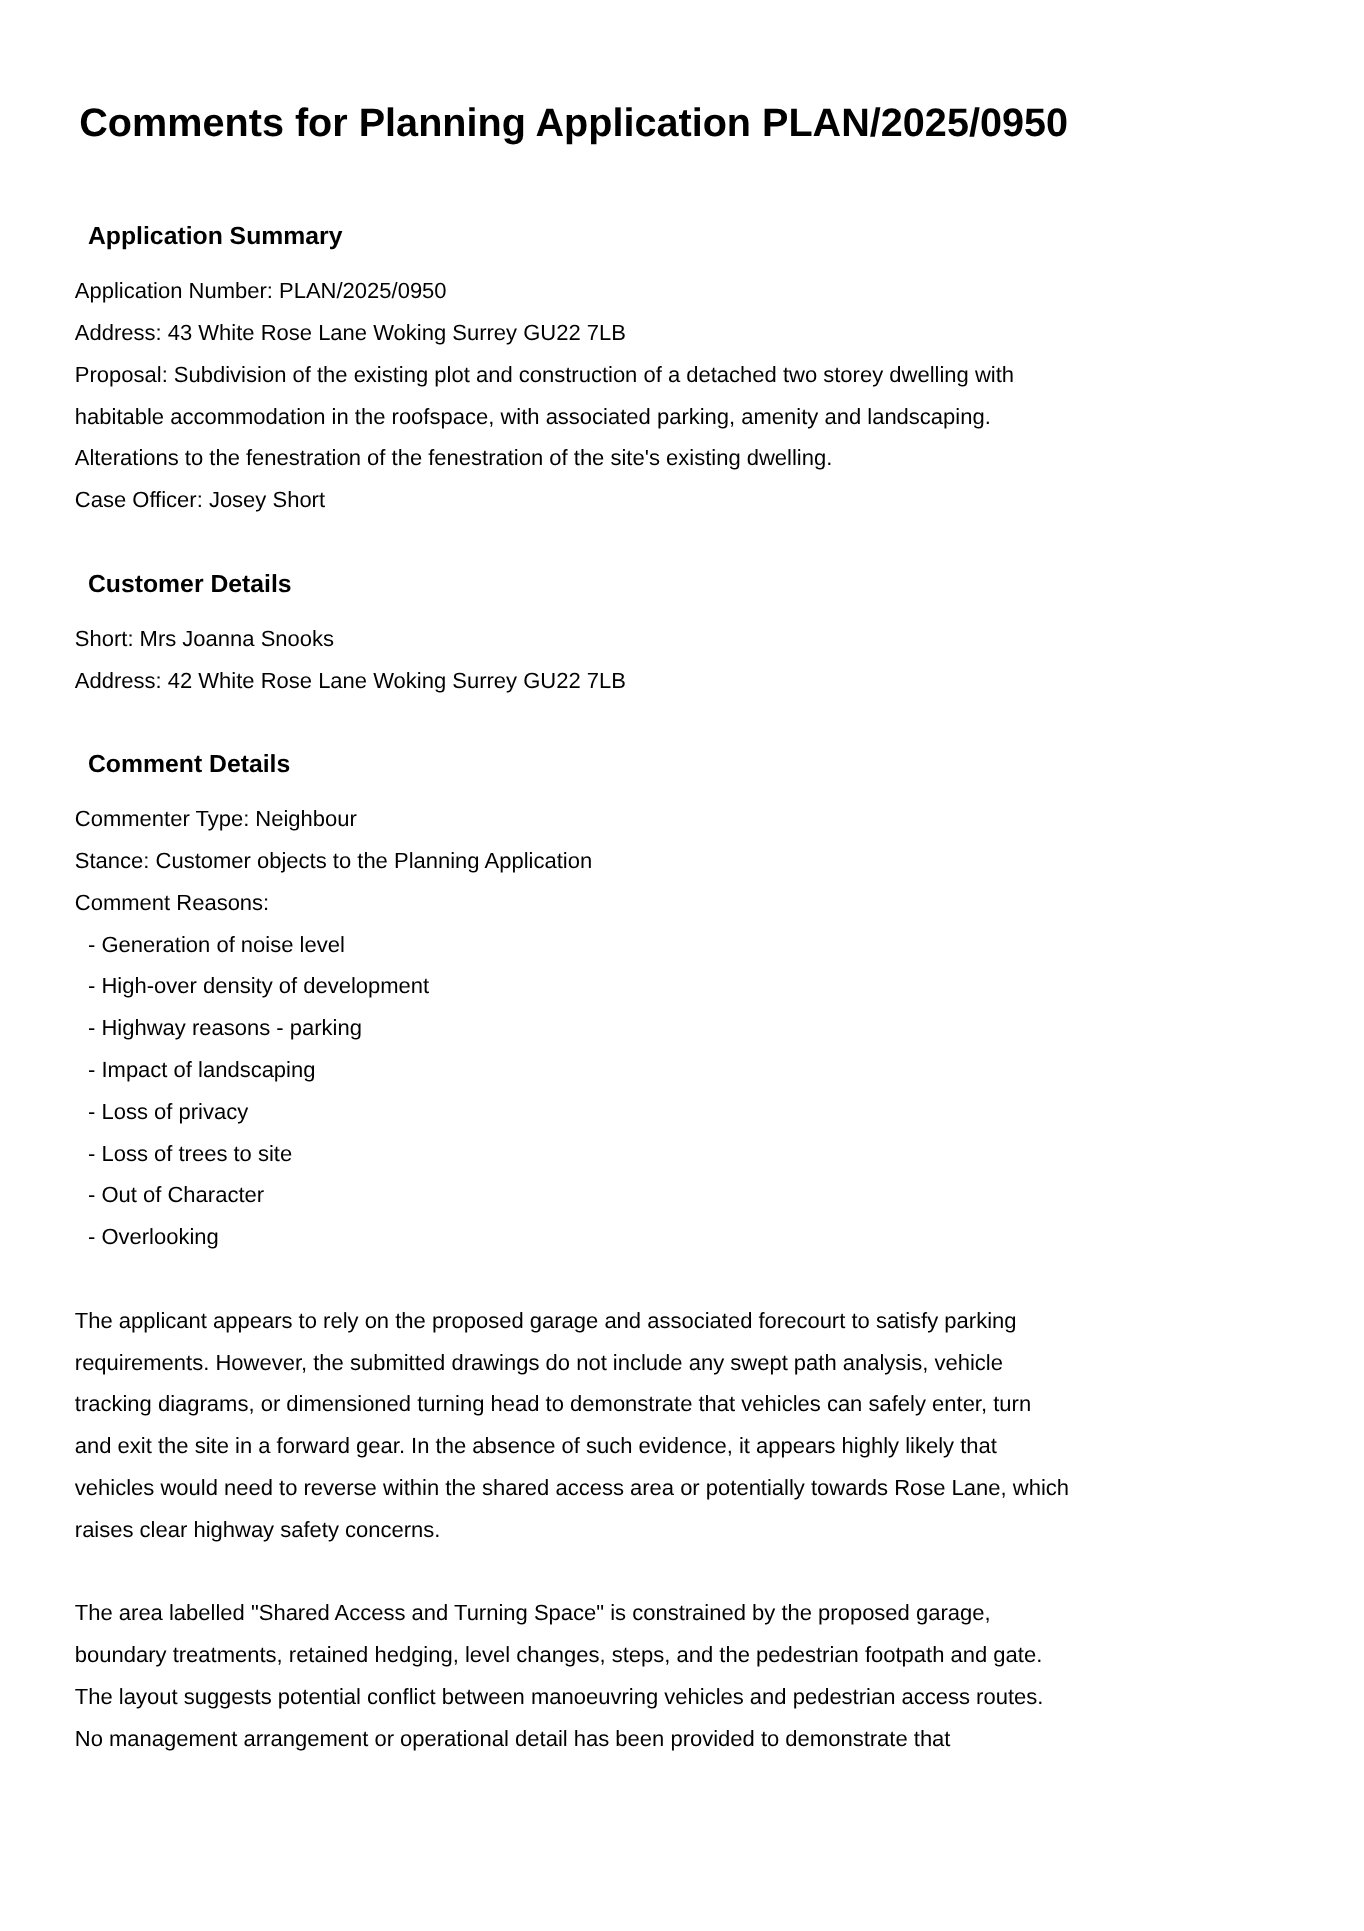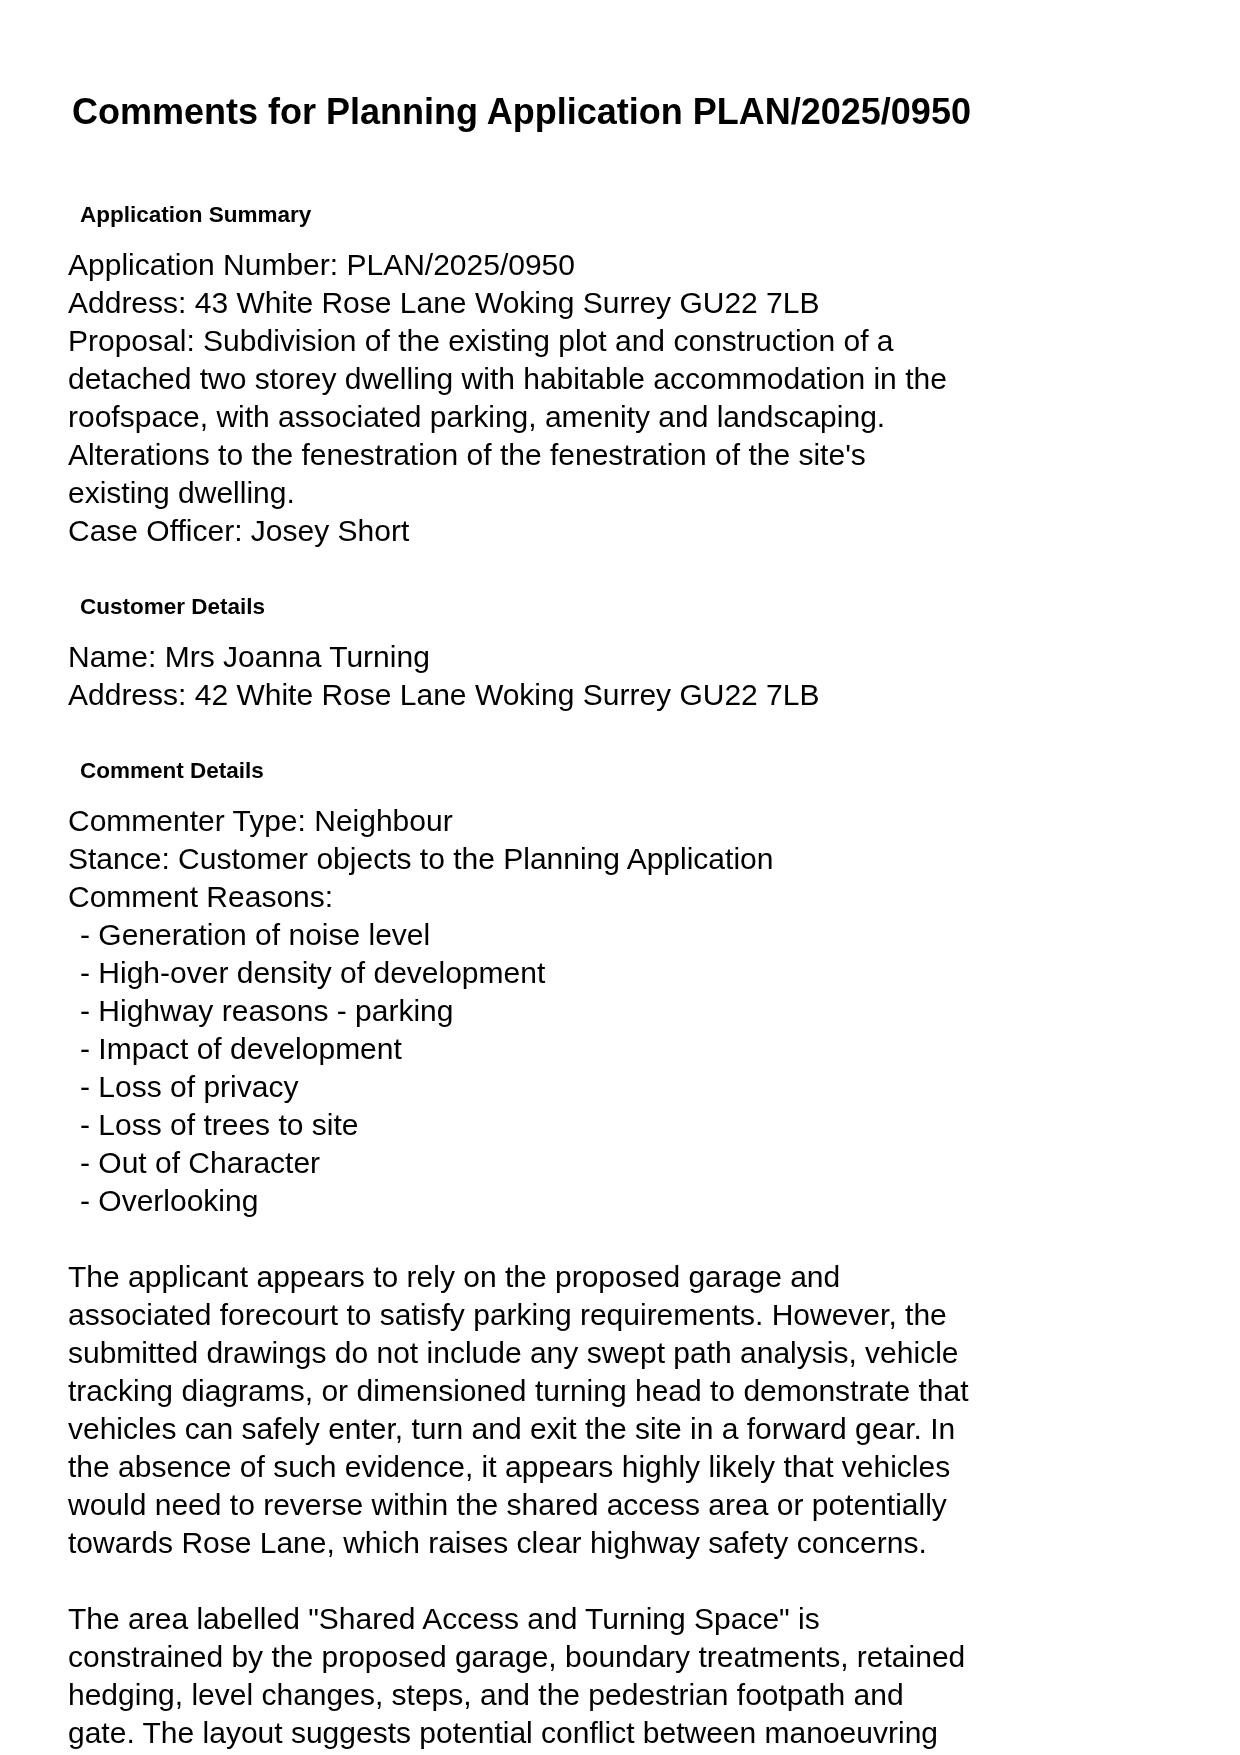--- a/index.html
+++ b/index.html
@@ -25,21 +25,21 @@
     text-align: center;
     margin: 0 0 62px 0;
   }
   .section-heading {
     font-size: 22.5px;
     line-height: 38px;
     font-weight: 700;
     margin: 12px;
   }
   .line, .para {
-    font-size: 30px;
+    font-size: 20px;
     line-height: 38px;
     margin: 0;
   }
   .gap-before {
     margin-top: 38px;
   }
   .reason {
     padding-left: 12px;
   }
 </style>
@@ -53,35 +53,35 @@
   <section>
     <h2 class="section-heading">Application Summary</h2>
     <p class="line">Application Number: PLAN/2025/0950</p>
     <p class="line">Address: 43 White Rose Lane Woking Surrey GU22 7LB</p>
     <p class="line">Proposal: Subdivision of the existing plot and construction of a detached two storey dwelling with habitable accommodation in the roofspace, with associated parking, amenity and landscaping. Alterations to the fenestration of the fenestration of the site's existing dwelling.</p>
     <p class="line">Case Officer: Josey Short</p>
   </section>
 
   <section class="gap-before">
     <h2 class="section-heading">Customer Details</h2>
-    <p class="line">Name: Mrs Joanna Turning</p>
+    <p class="line">Short: Mrs Joanna Snooks</p>
     <p class="line">Address: 42 White Rose Lane Woking Surrey GU22 7LB</p>
   </section>
 
   <section class="gap-before">
     <h2 class="section-heading">Comment Details</h2>
     <p class="line">Commenter Type: Neighbour</p>
     <p class="line">Stance: Customer objects to the Planning Application</p>
     <p class="line">Comment Reasons:</p>
 
     <div>
       <p class="line reason">- Generation of noise level</p>
       <p class="line reason">- High-over density of development</p>
       <p class="line reason">- Highway reasons - parking</p>
-      <p class="line reason">- Impact of development</p>
+      <p class="line reason">- Impact of landscaping</p>
       <p class="line reason">- Loss of privacy</p>
       <p class="line reason">- Loss of trees to site</p>
       <p class="line reason">- Out of Character</p>
       <p class="line reason">- Overlooking</p>
     </div>
 
     <p class="para gap-before">The applicant appears to rely on the proposed garage and associated forecourt to satisfy parking requirements. However, the submitted drawings do not include any swept path analysis, vehicle tracking diagrams, or dimensioned turning head to demonstrate that vehicles can safely enter, turn and exit the site in a forward gear. In the absence of such evidence, it appears highly likely that vehicles would need to reverse within the shared access area or potentially towards Rose Lane, which raises clear highway safety concerns.</p>
     <p class="para gap-before">The area labelled "Shared Access and Turning Space" is constrained by the proposed garage, boundary treatments, retained hedging, level changes, steps, and the pedestrian footpath and gate. The layout suggests potential conflict between manoeuvring vehicles and pedestrian access routes. No management arrangement or operational detail has been provided to demonstrate that</p>
   </section>
 

